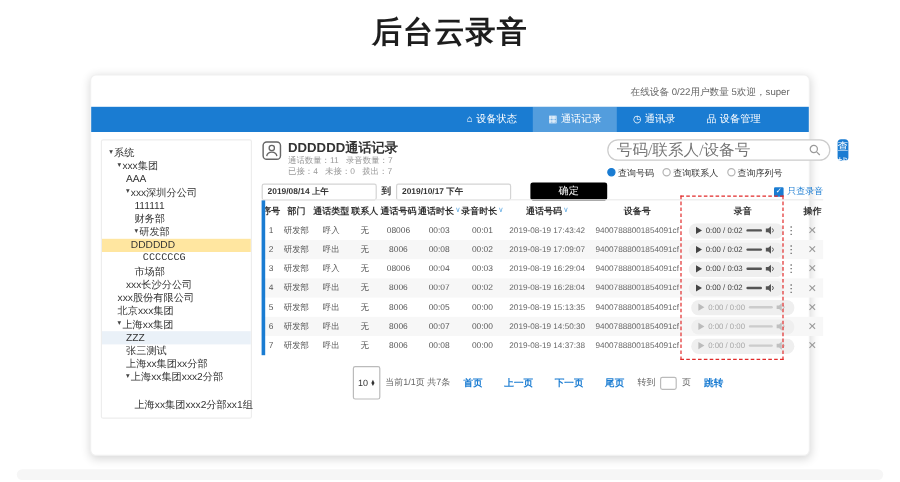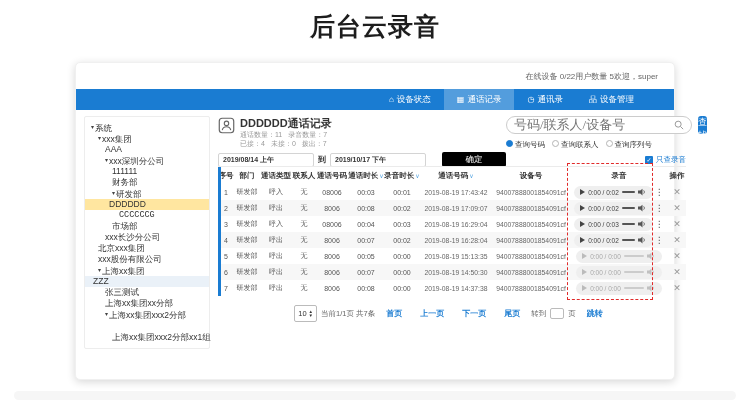--- a/index.html
+++ b/index.html
@@ -94,21 +94,21 @@
   .player.off .ptrack { width:20px; height:1.5px; background:#ccc; }
   .pdots { font-size:9px; color:#555; cursor:pointer; line-height:1; }
   .xdel { font-size:9px; color:#999; cursor:pointer; }
   .redbox { position:absolute; left:349px; top:-4px; width:86px; height:calc(100% + 8px);
     border:1.5px dashed #e12a2a; pointer-events:none; }
 
   
   .pager { display:flex; align-items:center; justify-content:center; gap:4px;
     margin-top:9px; font-size:7.5px; color:#666; }
   .psel { display:inline-flex; align-items:center; gap:2px; border:1px solid #bbb;
-    border-radius:2px; height:17px; padding:0 3px; color:#333; cursor:pointer; }
+    border-radius:2px; height:28px; padding:0 3px; color:#333; cursor:pointer; }
   .uds { display:inline-flex; flex-direction:column; line-height:3.5px; font-size:4.5px; color:#333; }
   .plink { color:#1a7cd2; font-size:8px; font-weight:bold; text-decoration:none;
     cursor:pointer; margin:0 7px; }
   .pinput { width:14px; height:11px; border:1px solid #bbb; border-radius:2px; outline:none; }
 </style>
 </head>
 <body>
 
 <div class="stage">
   <h1 class="ptitle">后台云录音</h1>
@@ -147,24 +147,24 @@
           <div class="titem" style="padding-left: 13px;"><span class="exp">▾</span><span>xxx集团</span></div>
           <div class="titem" style="padding-left: 20px;"><span>AAA</span></div>
           <div class="titem" style="padding-left: 20px;"><span class="exp">▾</span><span>xxx深圳分公司</span></div>
           <div class="titem" style="padding-left: 27px;"><span>111111</span></div>
           <div class="titem" style="padding-left: 27px;"><span>财务部</span></div>
           <div class="titem" style="padding-left: 27px;"><span class="exp">▾</span><span>研发部</span></div>
           <div class="titem sel" style="padding-left: 24px;"><span>DDDDDD</span></div>
           <div class="titem" style="padding-left: 34px; font-family: Liberation Mono, monospace;"><span>CCCCCCG</span></div>
           <div class="titem" style="padding-left: 27px;"><span>市场部</span></div>
           <div class="titem" style="padding-left: 20px;"><span>xxx长沙分公司</span></div>
+          <div class="titem" style="padding-left: 13px;"><span>xxx股份有限公司</span></div>
           <div class="titem" style="padding-left: 13px;"><span>北京xxx集团</span></div>
-          <div class="titem" style="padding-left: 13px;"><span>xxx股份有限公司</span></div>
           <div class="titem" style="padding-left: 13px;"><span class="exp">▾</span><span>上海xx集团</span></div>
-          <div class="titem hov" style="padding-left: 8px;"><span>ZZZ</span></div>
+          <div class="titem hov" style="padding-left: 20px;"><span>ZZZ</span></div>
           <div class="titem" style="padding-left: 20px;"><span>张三测试</span></div>
           <div class="titem" style="padding-left: 20px;"><span>上海xx集团xx分部</span></div>
           <div class="titem" style="padding-left: 20px;"><span class="exp">▾</span><span>上海xx集团xxx2分部</span></div>
           <div class="titem" style="padding-left: 27px; margin-top: 12px;"><span>上海xx集团xxx2分部xx1组</span></div>
         </div>
 
       <div class="main">
         <div class="mhead">
           <div class="mleft">
             <div class="trow">

